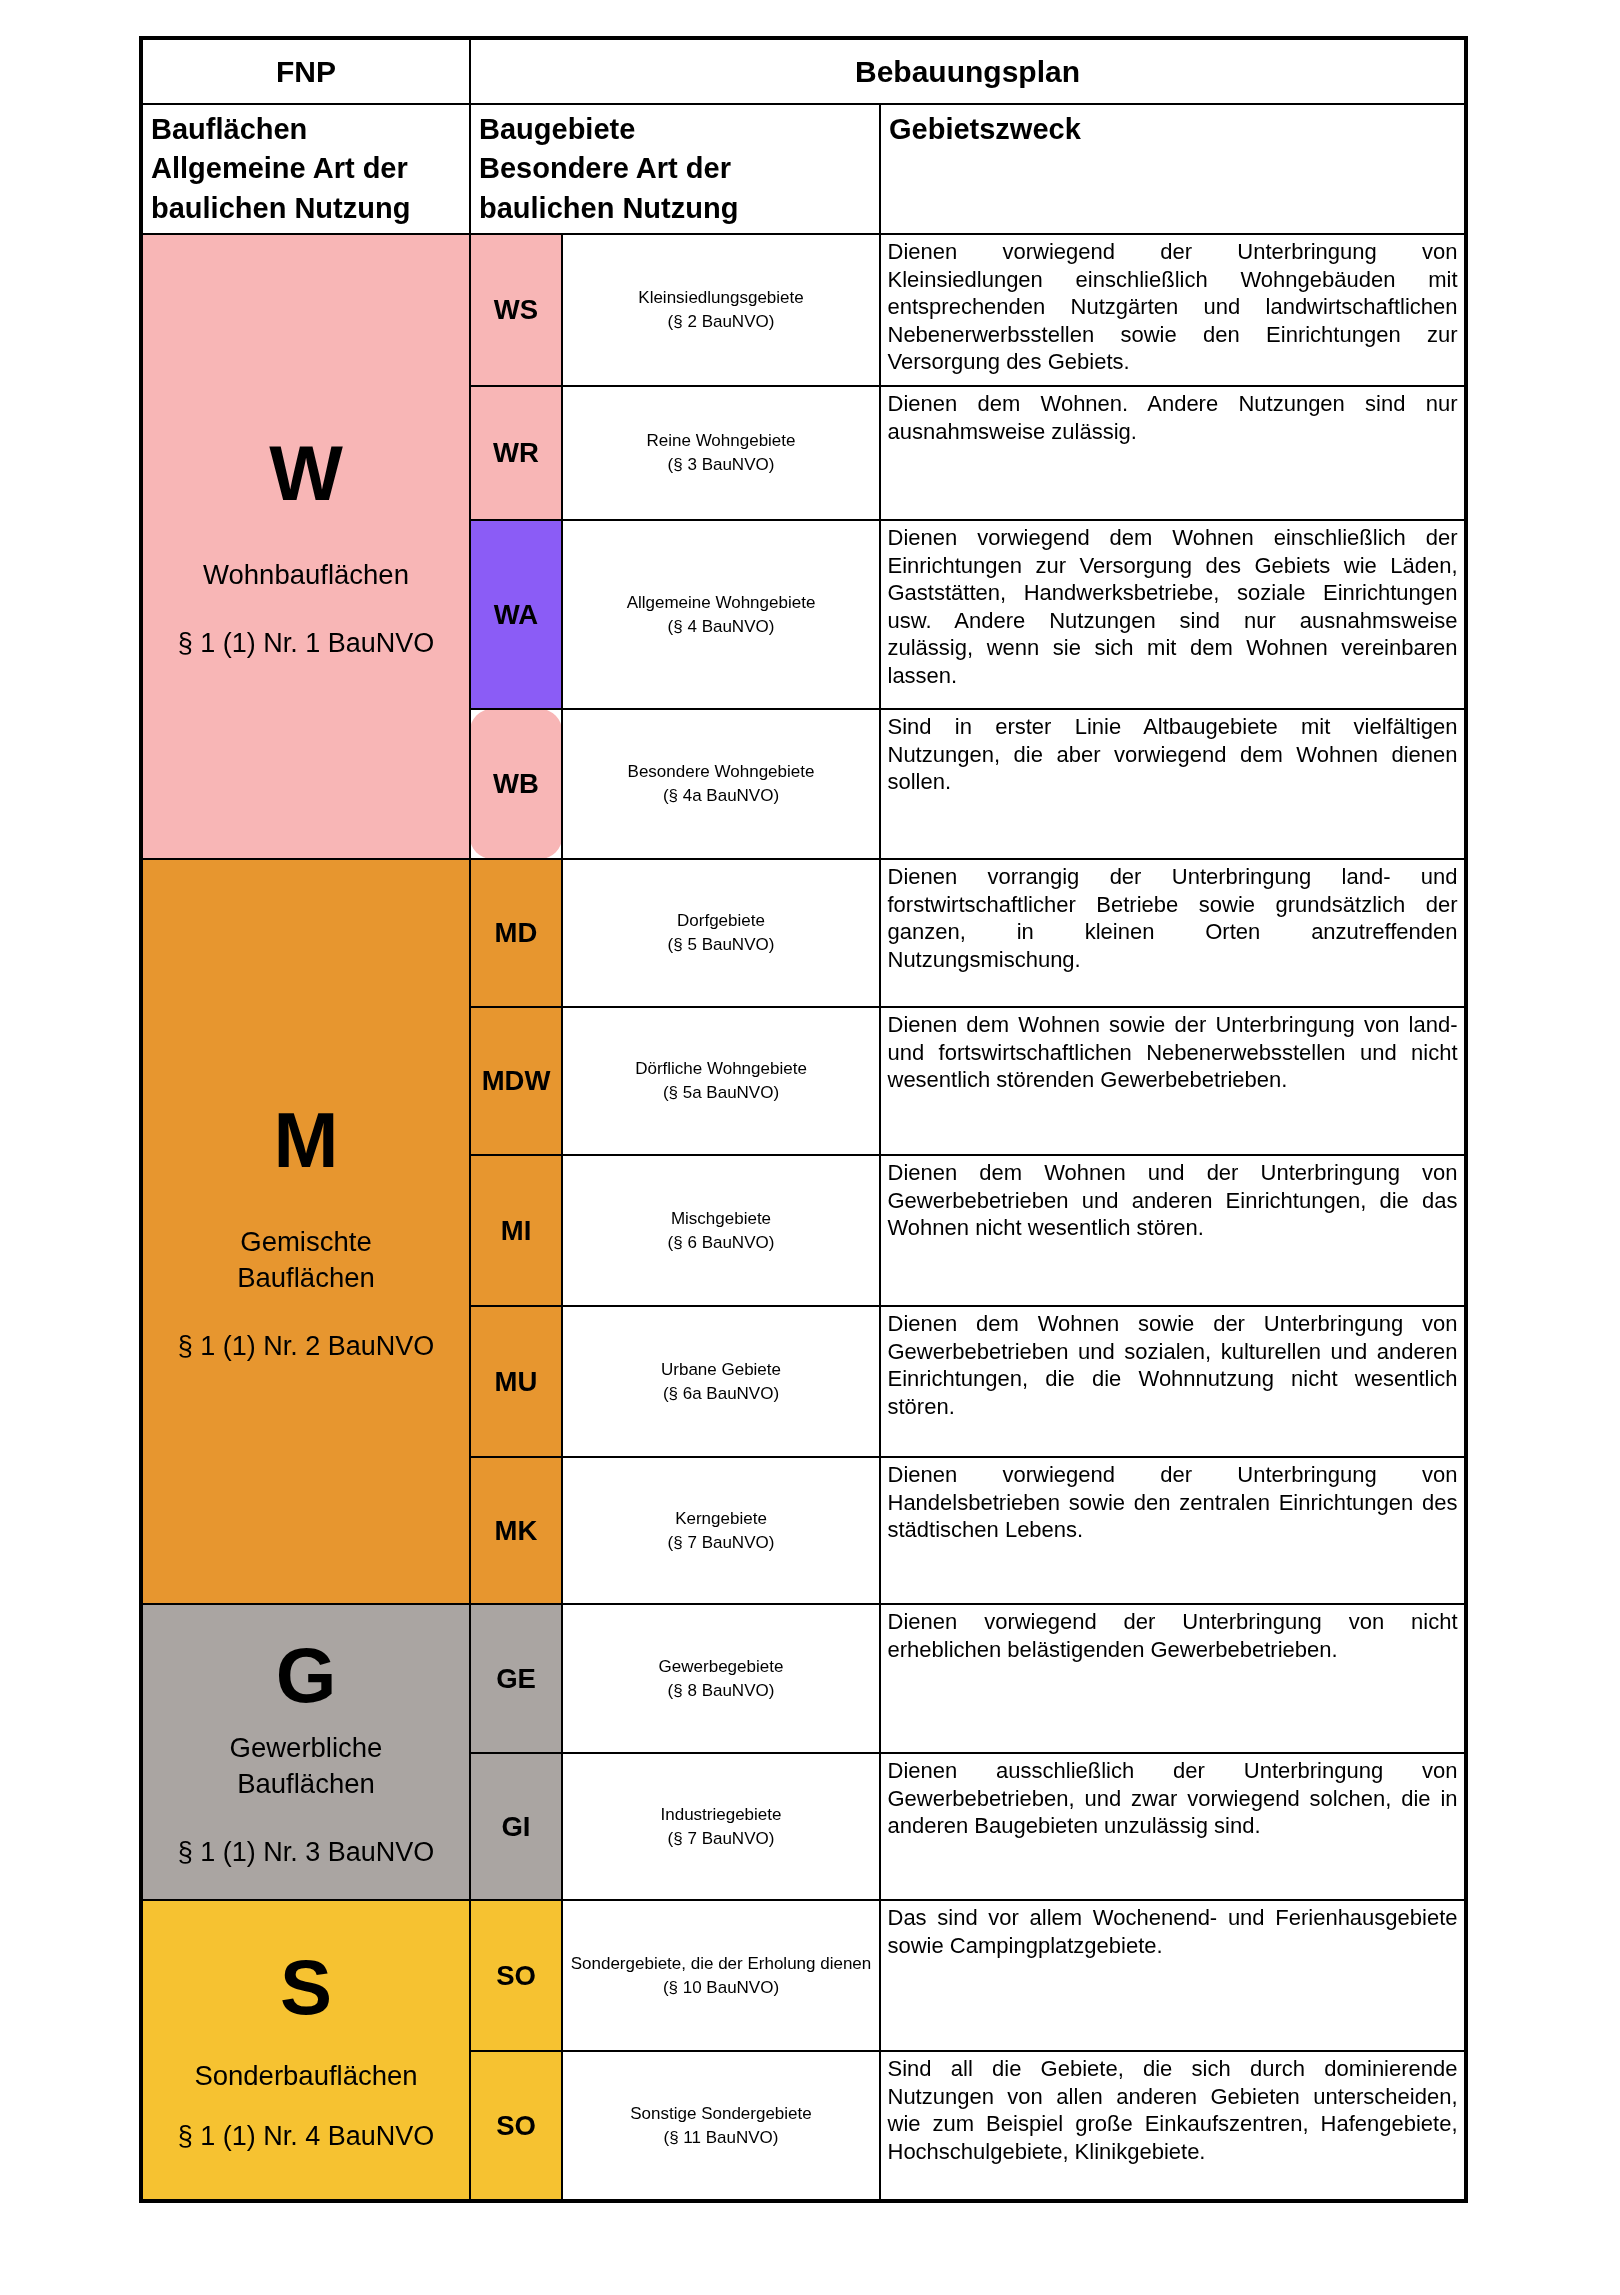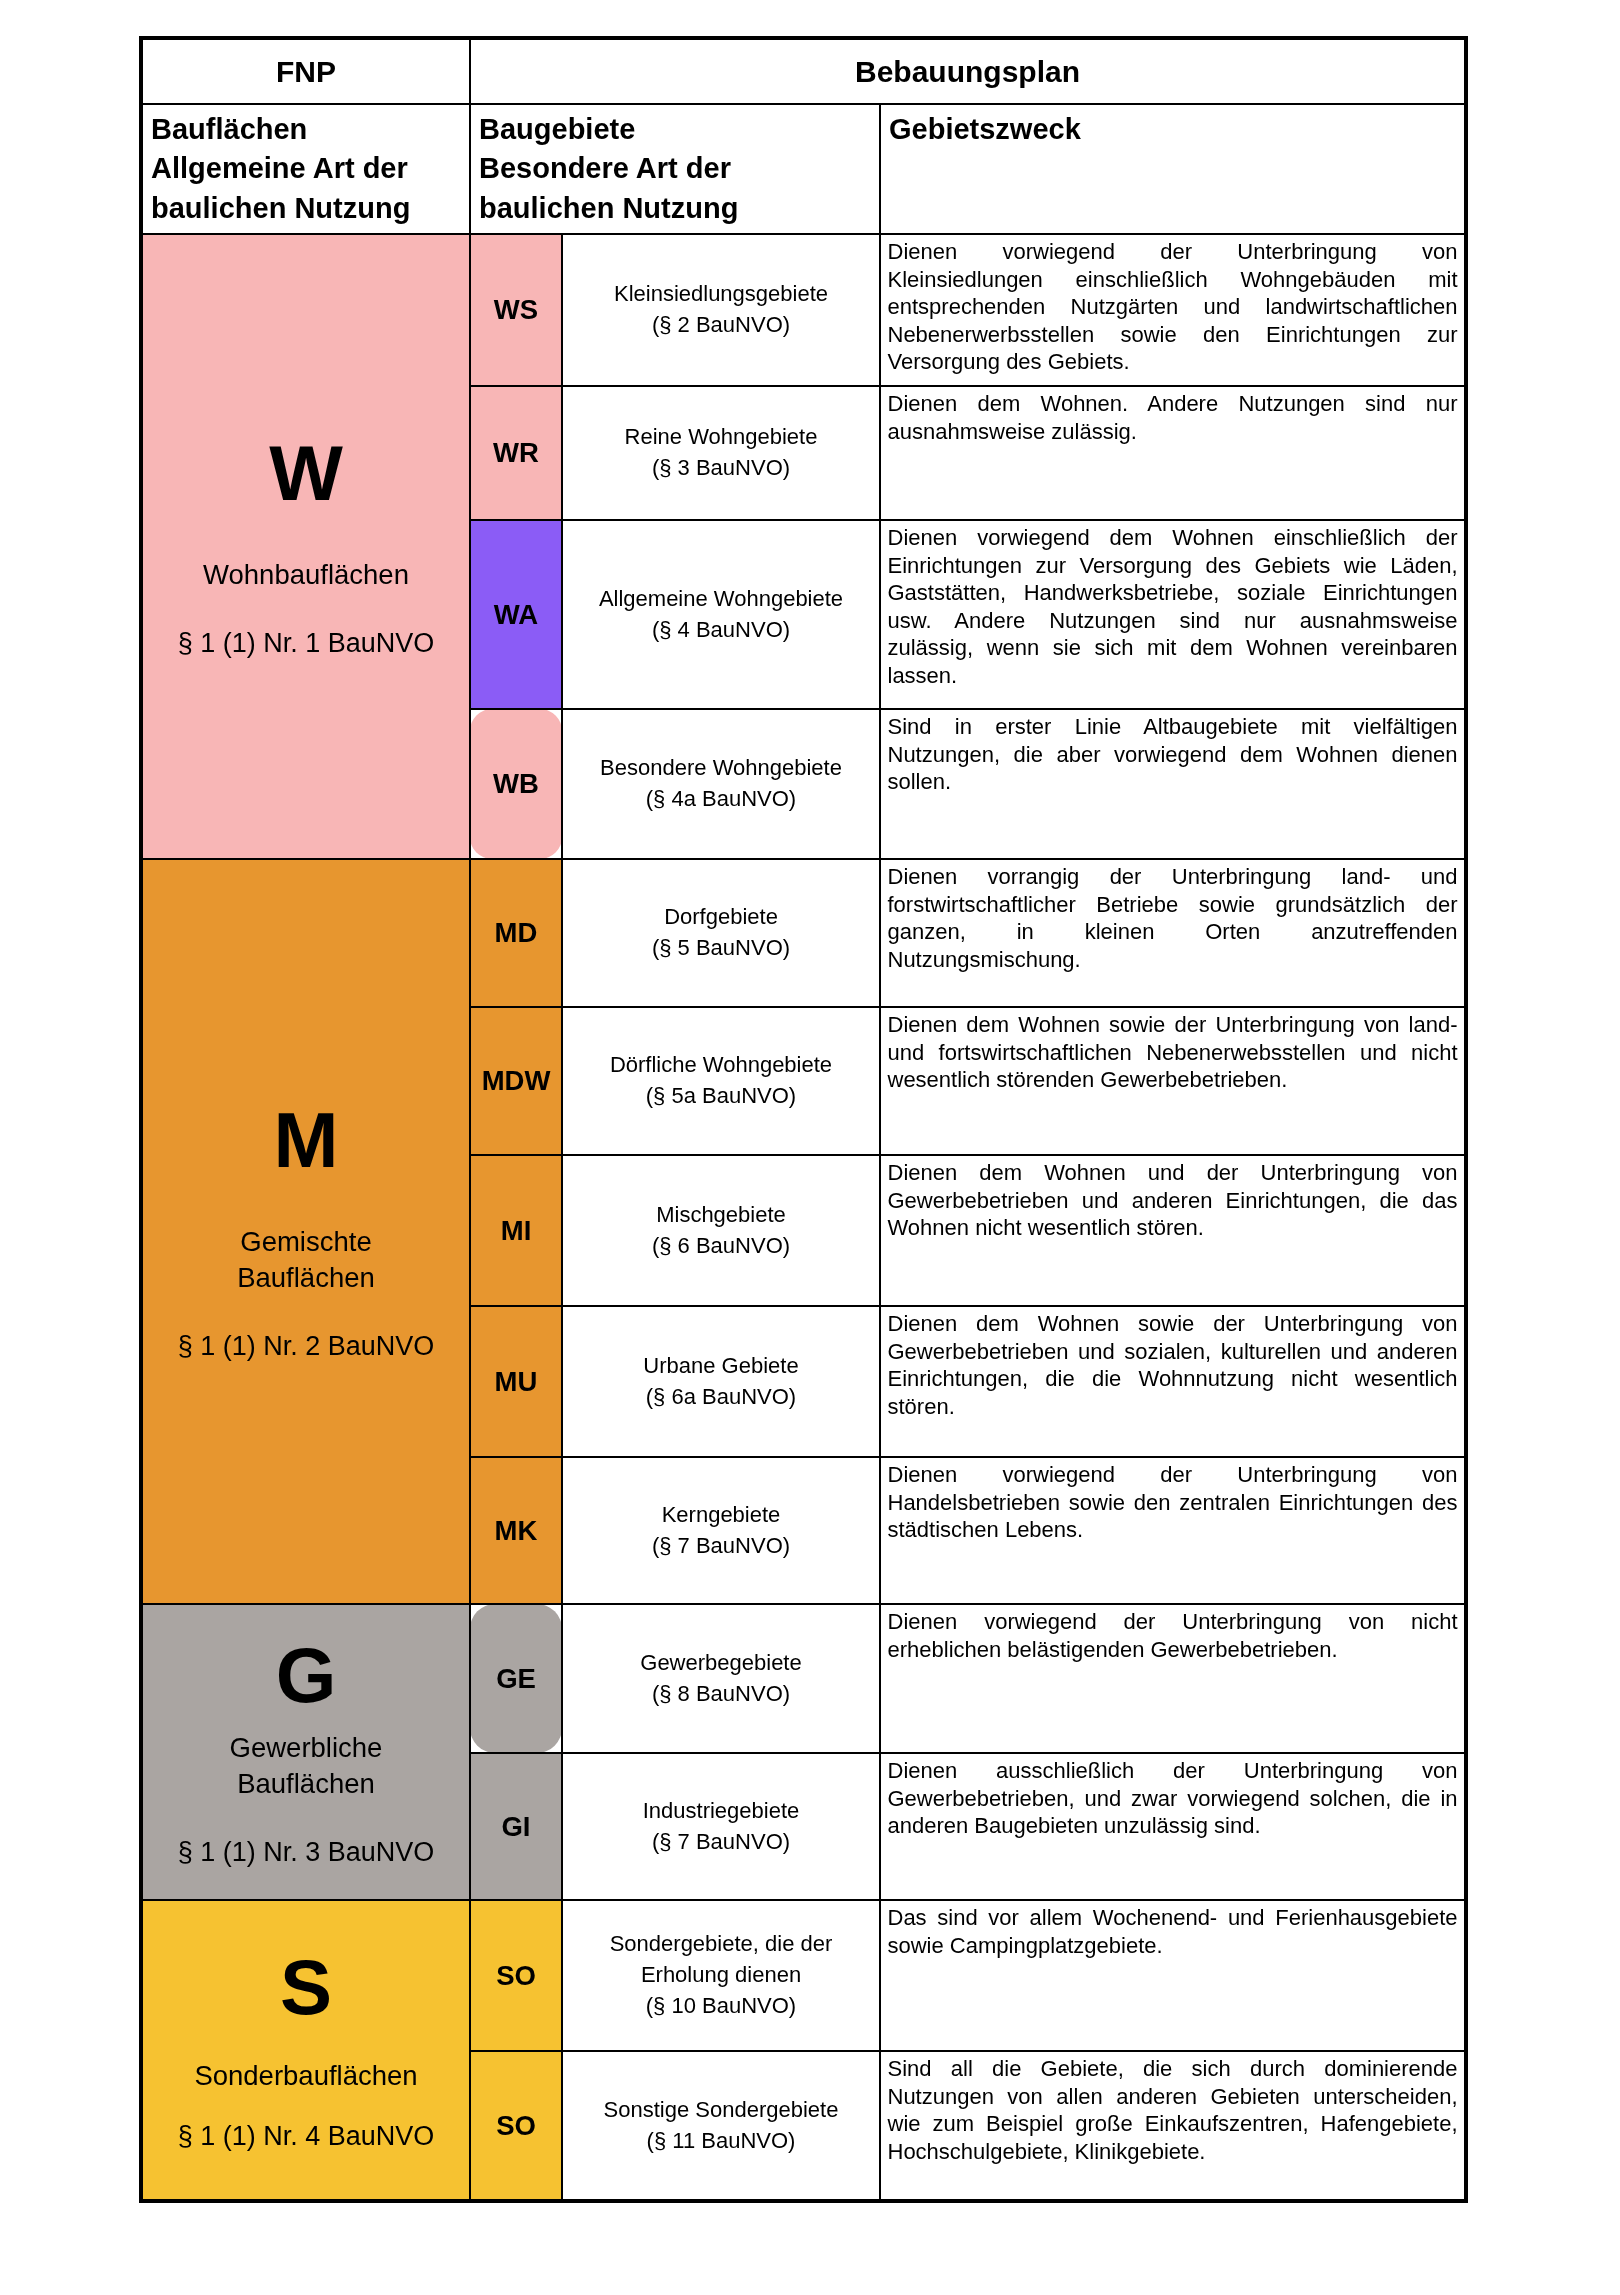--- a/index.html
+++ b/index.html
@@ -21,21 +21,21 @@
          padding:4.9px 8px;line-height:1.36;}
   
   td.group{vertical-align:middle;text-align:center;padding:0;}
   .group-inner{display:flex;flex-direction:column;align-items:center;justify-content:center;height:100%;}
   .gletter{font-size:78px;font-weight:bold;line-height:1;margin-bottom:45px;}
   .gname{font-size:27.5px;line-height:1.3;}
   .glaw{font-size:27px;margin-top:36px;}
   
   td.code{font-size:27.5px;font-weight:bold;text-align:center;vertical-align:middle;padding:10px;}
   
-  td.name{font-size:22px;text-align:center;vertical-align:middle;line-height:1.4;padding:3.2px 4.9px;}
+  td.name{font-size:17px;text-align:center;vertical-align:middle;line-height:1.4;padding:3.2px 4.9px;}
   
   td.zweck{font-size:22px;text-align:justify;vertical-align:top;
            line-height:27.5px;padding:3.2px 6.5px;}
 </style>
 </head>
 <body>
 
 <table class="plan">
   <colgroup>
     <col style="width:329px">
@@ -145,21 +145,21 @@
     </tr>
 
     <tr style="height:149px">
       <td class="group" rowspan="2" style="background-color: rgb(170, 165, 162);">
         <div class="group-inner">
           <div class="gletter" style="margin-bottom:16px">G</div>
           <div class="gname">Gewerbliche<br>Bauflächen</div>
           <div class="glaw" style="margin-top:36px">§ 1 (1) Nr. 3 BauNVO</div>
         </div>
       </td>
-      <td class="code" style="background-color: rgb(170, 165, 162); border-radius: 25px;">GE</td>
+      <td class="code" style="background-color: rgb(170, 165, 162);">GE</td>
       <td class="name">
         <div>Gewerbegebiete</div>
         <div>(§ 8 BauNVO)</div>
       </td>
       <td class="zweck">Dienen vorwiegend der Unterbringung von nicht erheblichen belästigenden Gewerbebetrieben.</td>
     </tr>
     <tr style="height:147px">
       <td class="code" style="background-color: rgb(170, 165, 162);">GI</td>
       <td class="name">
         <div>Industriegebiete</div>

